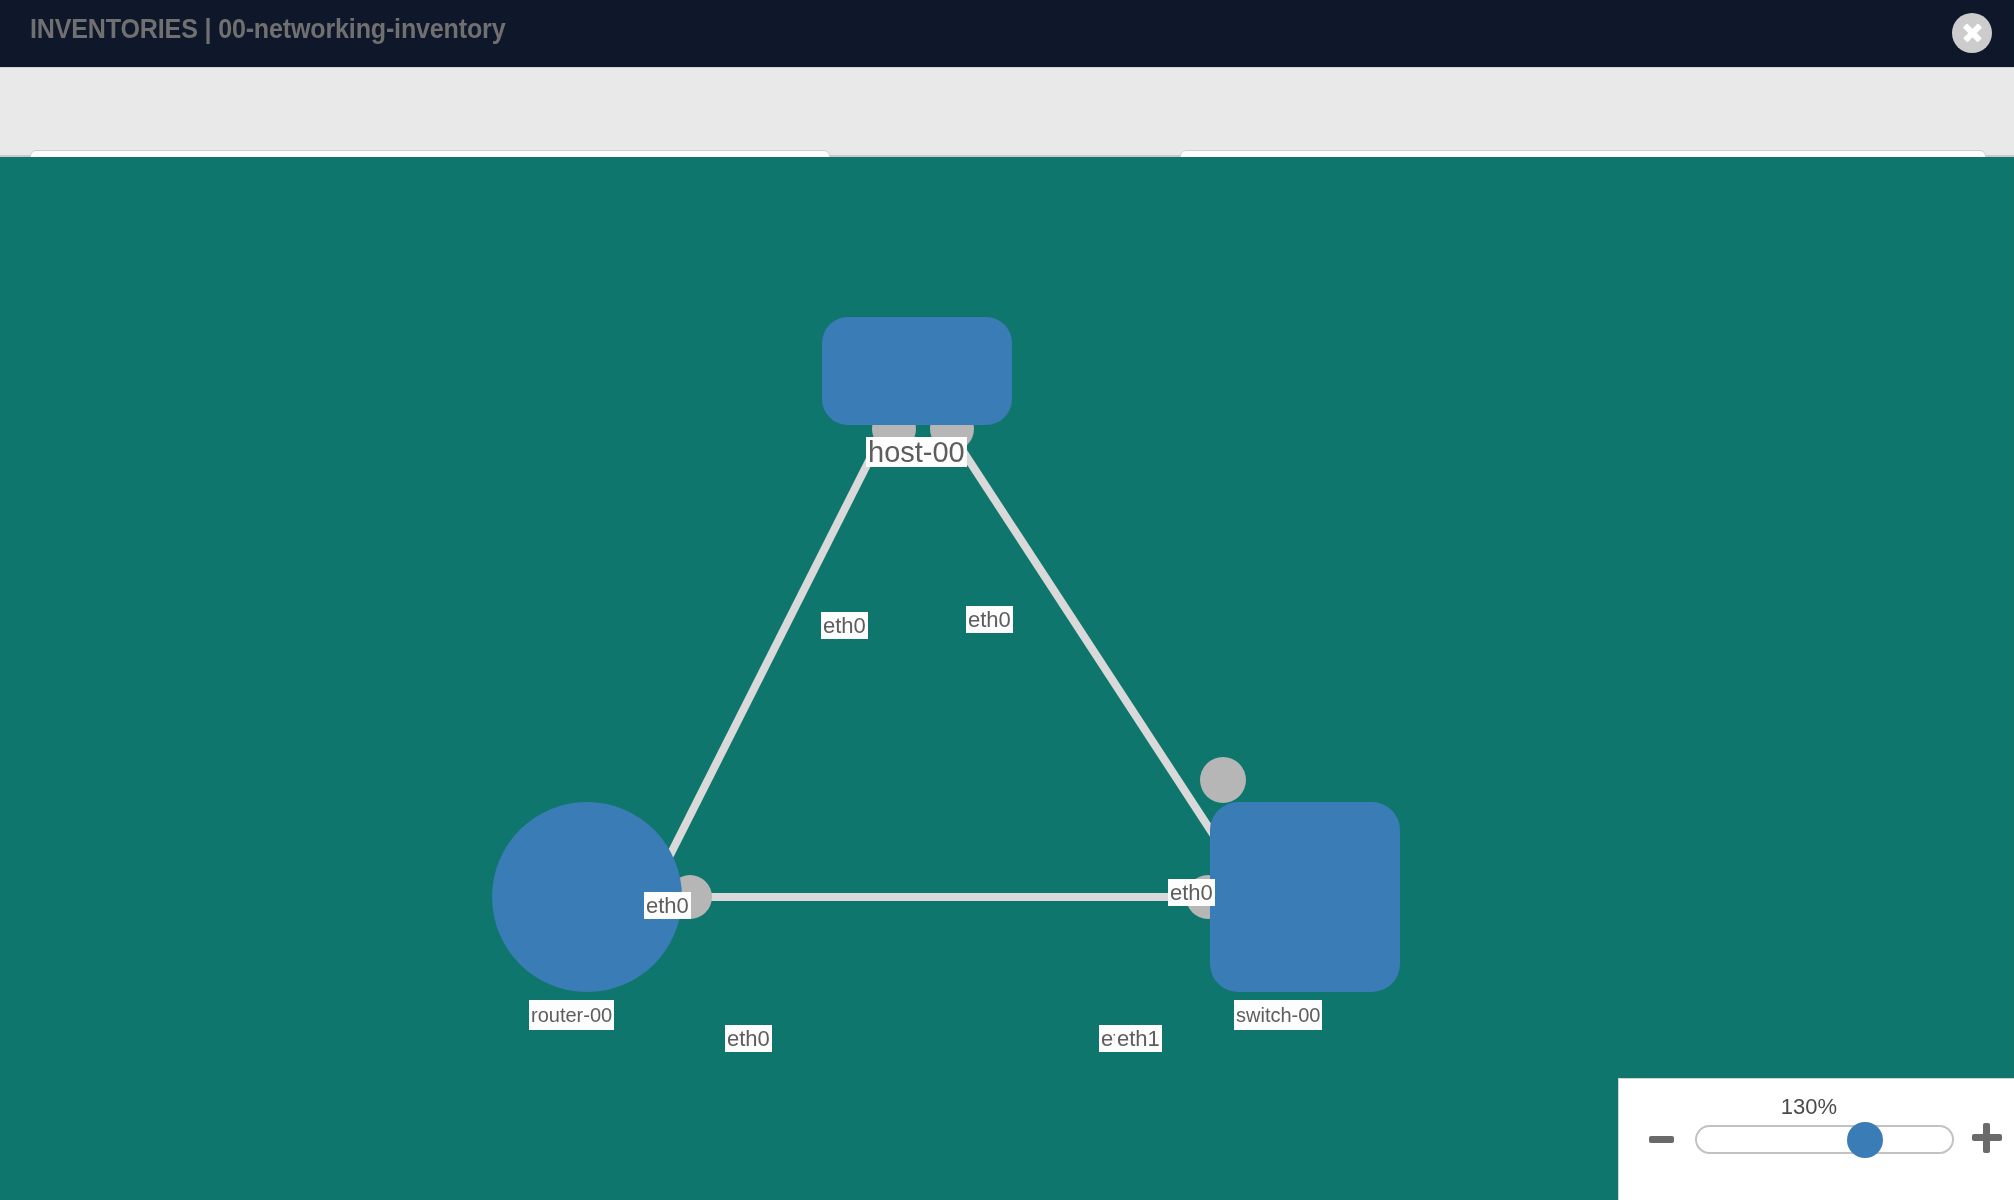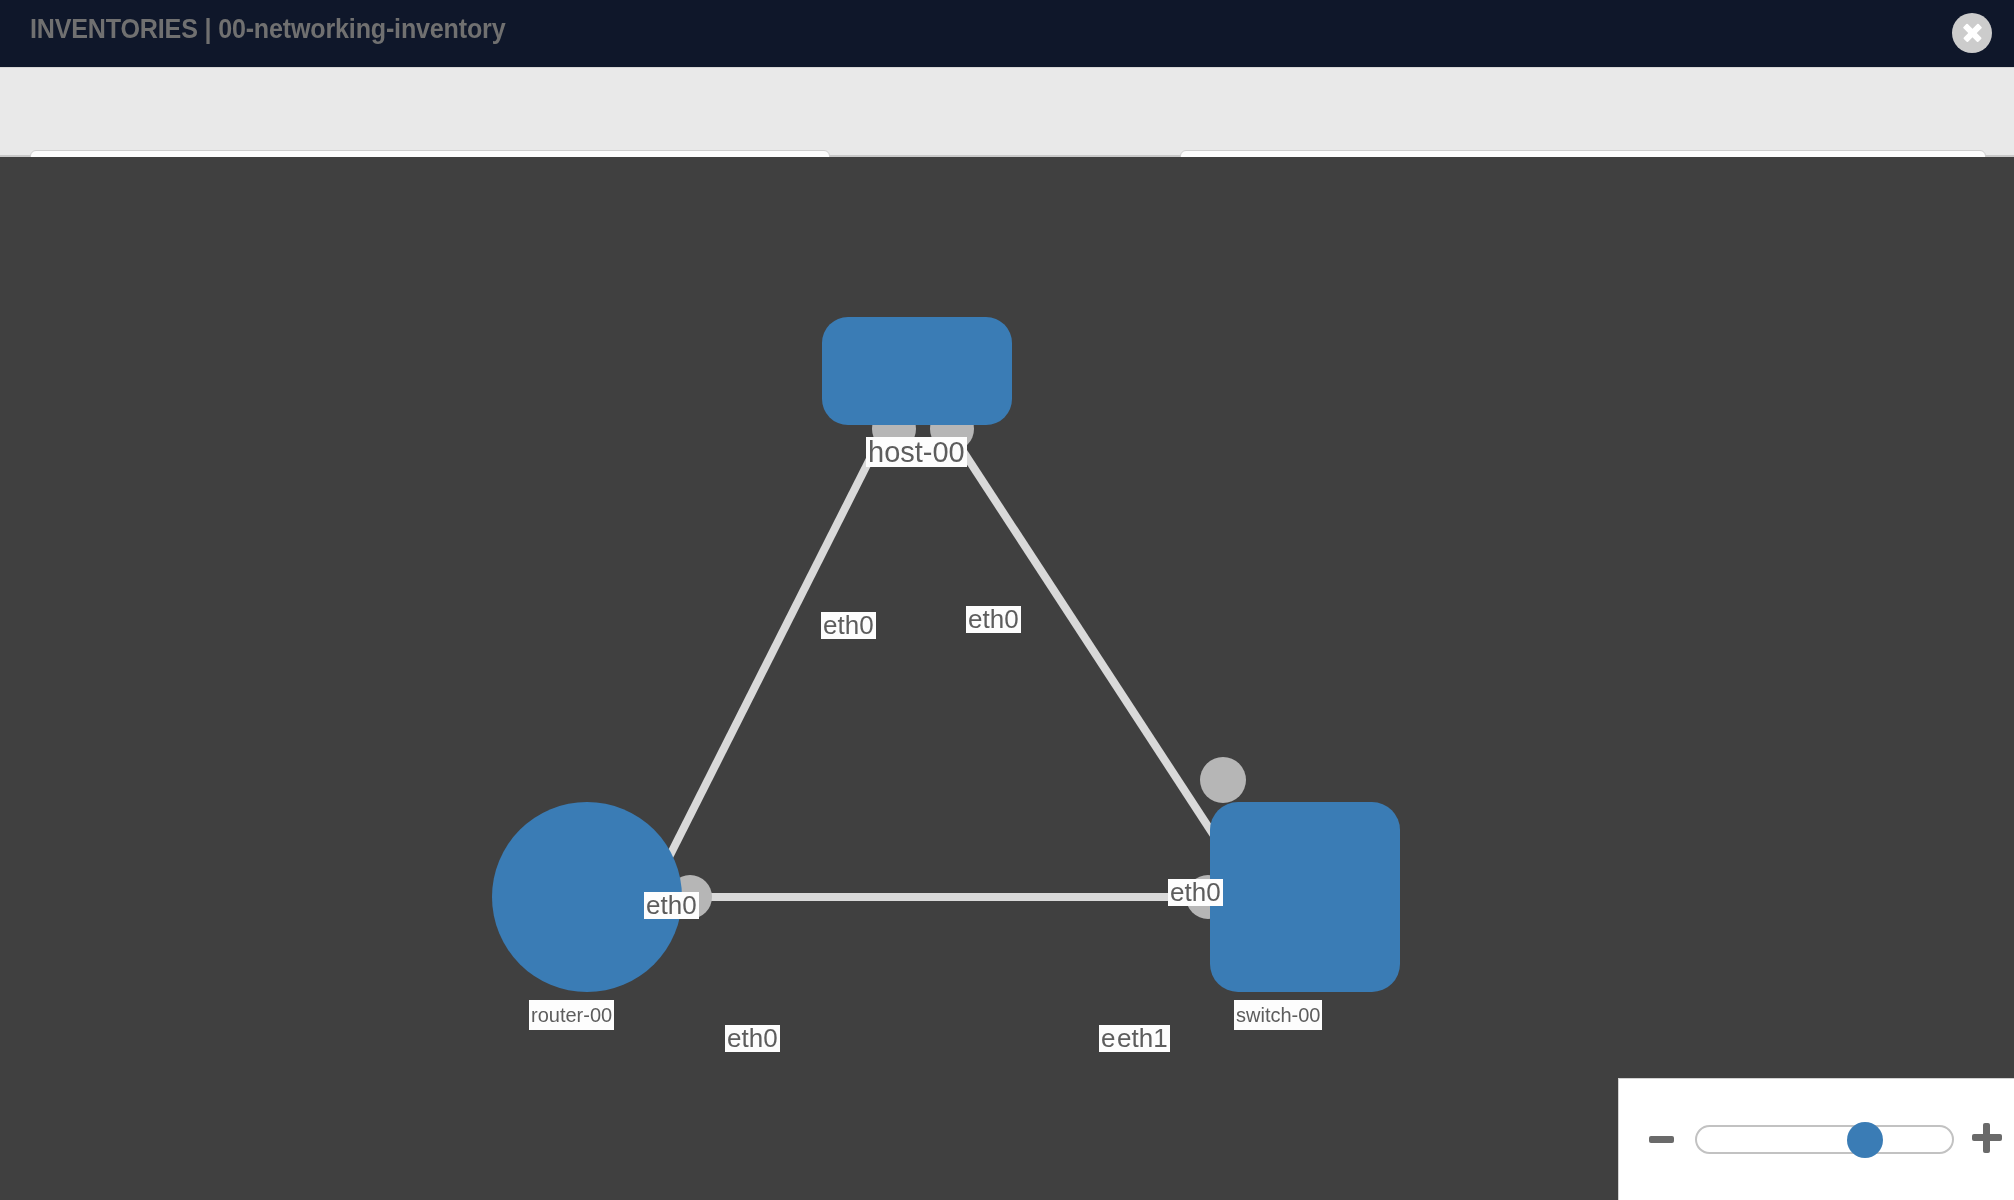--- a/index.html
+++ b/index.html
@@ -114,21 +114,21 @@
   #wrench-icon { left: 1040px; }
   #key-icon    { left: 1108px; }
   .tool-icon svg { display: block; }
 
   
   #canvas {
     position: absolute;
     left: 0; top: 157px;
     width: 2014px;
     height: 1043px;
-    background: #404040;
+    background: #0f766e;
     overflow: hidden;
   }
   #topology-svg {
     position: absolute;
     left: 0; top: 0;
   }
 
   
   .node { position: absolute; }
   .node-shape {
@@ -190,21 +190,21 @@
   
   .nub {
     position: absolute;
     background: #b6b6b6;
     border-radius: 50%;
   }
 
   
   .if-label {
     position: absolute;
-    font-size: 26px;
+    font-size: 22px;
     color: #5d5d5d;
     background: #fdfdfd;
     white-space: nowrap;
     line-height: 27px;
     padding: 0 2px;
   }
 
   
   #zoom-control {
     position: absolute;
@@ -404,18 +404,19 @@
   <div class="if-label" style="left:644px; top:735px;">eth0</div>
   <div class="if-label" style="left:1168px; top:722px;">eth0</div>
 
   <div class="if-label" style="left:725px; top:868px;">eth0</div>
   <div class="if-label" style="left:1099px; top:868px;">eth0</div>
   <div class="if-label" style="left:1115px; top:868px;">eth1</div>
 
 </div>
 
 <div id="zoom-control">
+  <div id="zoom-percent">130%</div>
   <div id="zoom-minus"></div>
   <div id="zoom-slider">
     <div id="zoom-thumb" style="left: 168.3px;"></div>
   </div>
   <div id="zoom-plus"></div>
 </div>
 
 </body></html>

